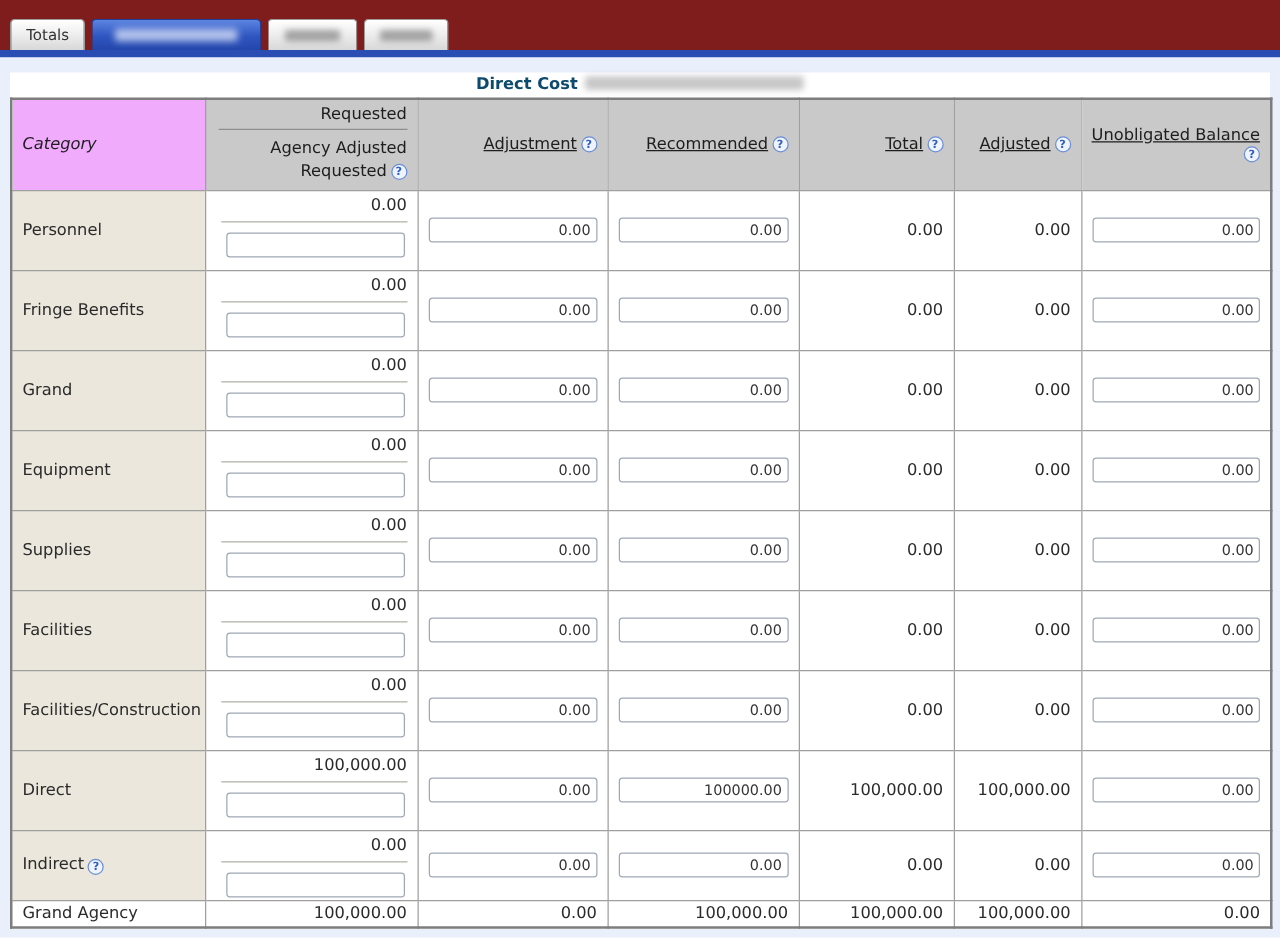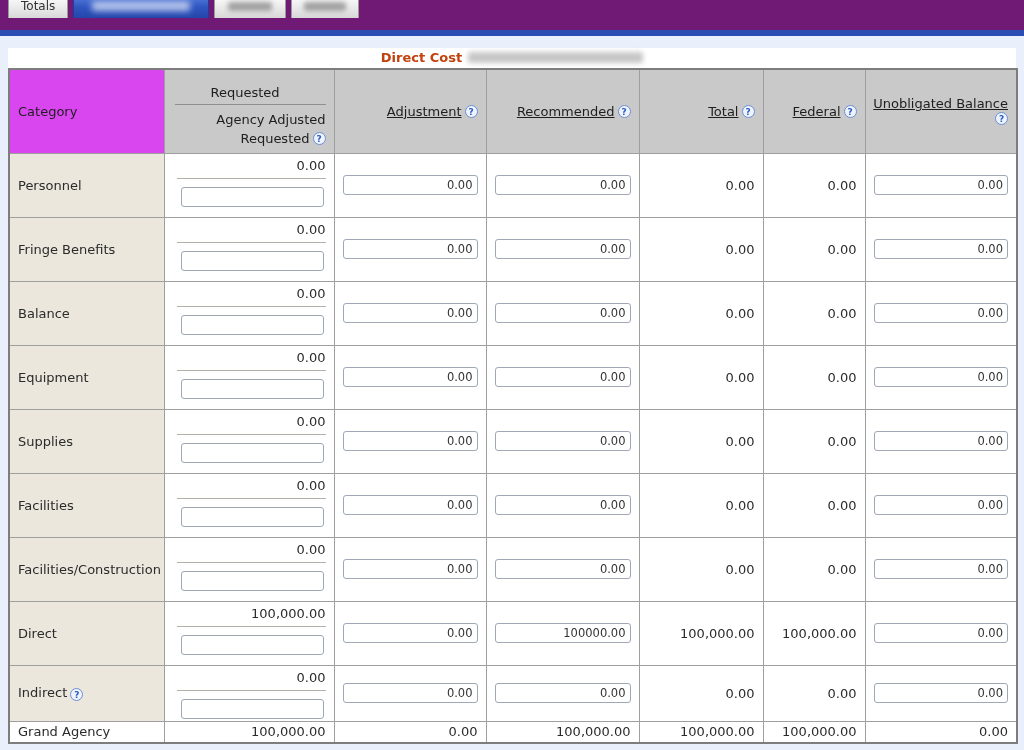--- a/index.html
+++ b/index.html
@@ -1,45 +1,45 @@
 <!DOCTYPE html>
 <html><head>
 <meta charset="utf-8">
 <style>
   * { margin:0; padding:0; box-sizing:border-box; }
   html,body { width:1024px; height:750px; background:#ffffff; font-family:"DejaVu Sans","Liberation Sans",sans-serif; color:#2b2b2b; overflow:hidden; }
 
   
-  .tabs-row { display:flex; align-items:flex-end; gap:5px; padding:4px 0 12px 8px; height:30px; background:#701a75; }
+  .tabs-row { display:flex; align-items:flex-end; gap:5px; padding:4px 0 0 8px; height:40px; background:#7f1d1d; }
   .tab { display:flex; align-items:center; justify-content:center; height:25px; padding:0 12px;
          border:1px solid #9a9a9a; border-bottom:none; border-radius:4px 4px 0 0;
          background:linear-gradient(180deg,#ffffff 0%,#efefef 45%,#d8d8d8 100%);
          font-size:12px; color:#333; cursor:pointer; }
   .tab.active { border-color:#1d3f9c; background:linear-gradient(180deg,#5c84e0 0%,#2f55c0 55%,#2346ab 100%); width:136px; }
   .tab.ghost1 { width:72px; }
   .tab.ghost2 { width:68px; }
   .redact { display:inline-block; border-radius:2px; }
   .redact.on-blue  { width:98px; height:10px; background:#c9d5f2; filter:blur(3px); opacity:.85; }
   .redact.on-gray  { width:44px; height:9px;  background:#8f8f8f; filter:blur(2.5px); opacity:.8; }
   .redact.on-white { width:175px; height:11px; background:#bdbdbd; filter:blur(2.5px); opacity:.85; vertical-align:-1px; margin-left:6px; }
   .tab-bar { height:6px; background:#2a4db4; }
 
   
   .content { height:714px; background:#e9effb; padding:12px 8px 8px 8px; }
   .sheet { background:#ffffff; }
-  .sheet-title { text-align:center; font-size:13px; font-weight:bold; color:#c2410c; padding:2px 0 3px 0; }
+  .sheet-title { text-align:center; font-size:13px; font-weight:bold; color:#0c4a6e; padding:2px 0 3px 0; }
 
   table { width:100%; border-collapse:collapse; table-layout:fixed; border:2px solid #7d7d7d; }
   th, td { border:1px solid #9f9f9f; font-size:13px; overflow:hidden; }
 
   thead th { background:#c9c9c9; font-weight:normal; color:#1e1e1e; vertical-align:middle; }
-  th.cat-h { background:#d946ef; text-align:left; padding-left:8px; font-size:13px; height:66px; }
+  th.cat-h { background:#f0abfc; text-align:left; padding-left:8px; font-size:13px; height:66px;font-style:italic; }
   th.col-h { text-align:right; padding-right:8px;text-decoration:underline; }
   .req-h { padding:0; height:66px; }
-  .req-h .top { padding:4px 8px 2px 0;margin-top:11px; }
+  .req-h .top { text-align:right; padding:4px 8px 2px 0; }
   .req-h .rule { border-top:1px solid #8f8f8f; margin:2px 8px 0 10px; }
   .req-h .bottom { text-align:right; padding:6px 8px 4px 0; line-height:1.45; }
 
   tbody td.cat { background:#ebe7dc; text-align:left; padding-left:8px; vertical-align:middle; color:#2b2b2b; }
   tr.entry { height:64px; }
   tr.entry.short { height:56px; }
   tr.summary { height:22px; }
   tr.summary td { text-align:right; padding-right:8px; background:#ffffff; }
   tr.summary td.cat { text-align:left; padding-right:0; }
 
@@ -108,21 +108,21 @@
           <th class="col-h">
             <span>Adjustment</span><span class="help">?</span>
           </th>
           <th class="col-h">
             <span>Recommended</span><span class="help">?</span>
           </th>
           <th class="col-h">
             <span>Total</span><span class="help">?</span>
           </th>
           <th class="col-h">
-            <span>Federal</span><span class="help">?</span>
+            <span>Adjusted</span><span class="help">?</span>
           </th>
           <th class="col-h">
             <span>Unobligated Balance</span><span class="help">?</span>
           </th>
         </tr>
       </thead>
       <tbody id="rows">
           <tr class="entry">
             <td class="cat"><span>Personnel</span></td>
             <td class="reqcell">
@@ -155,21 +155,21 @@
             <td class="inputcell">
               <input type="text" value="0.00" style="">
             </td>
             <td class="textcell">0.00</td>
             <td class="textcell">0.00</td>
             <td class="inputcell">
               <input type="text" value="0.00" style="">
             </td>
           </tr>
           <tr class="entry">
-            <td class="cat"><span>Balance</span></td>
+            <td class="cat"><span>Grand</span></td>
             <td class="reqcell">
               <div class="req-static">0.00</div>
               <div class="req-rule"></div>
               <input type="text" value="" style="">
             </td>
             <td class="inputcell">
               <input type="text" value="0.00" style="">
             </td>
             <td class="inputcell">
               <input type="text" value="0.00" style="">

